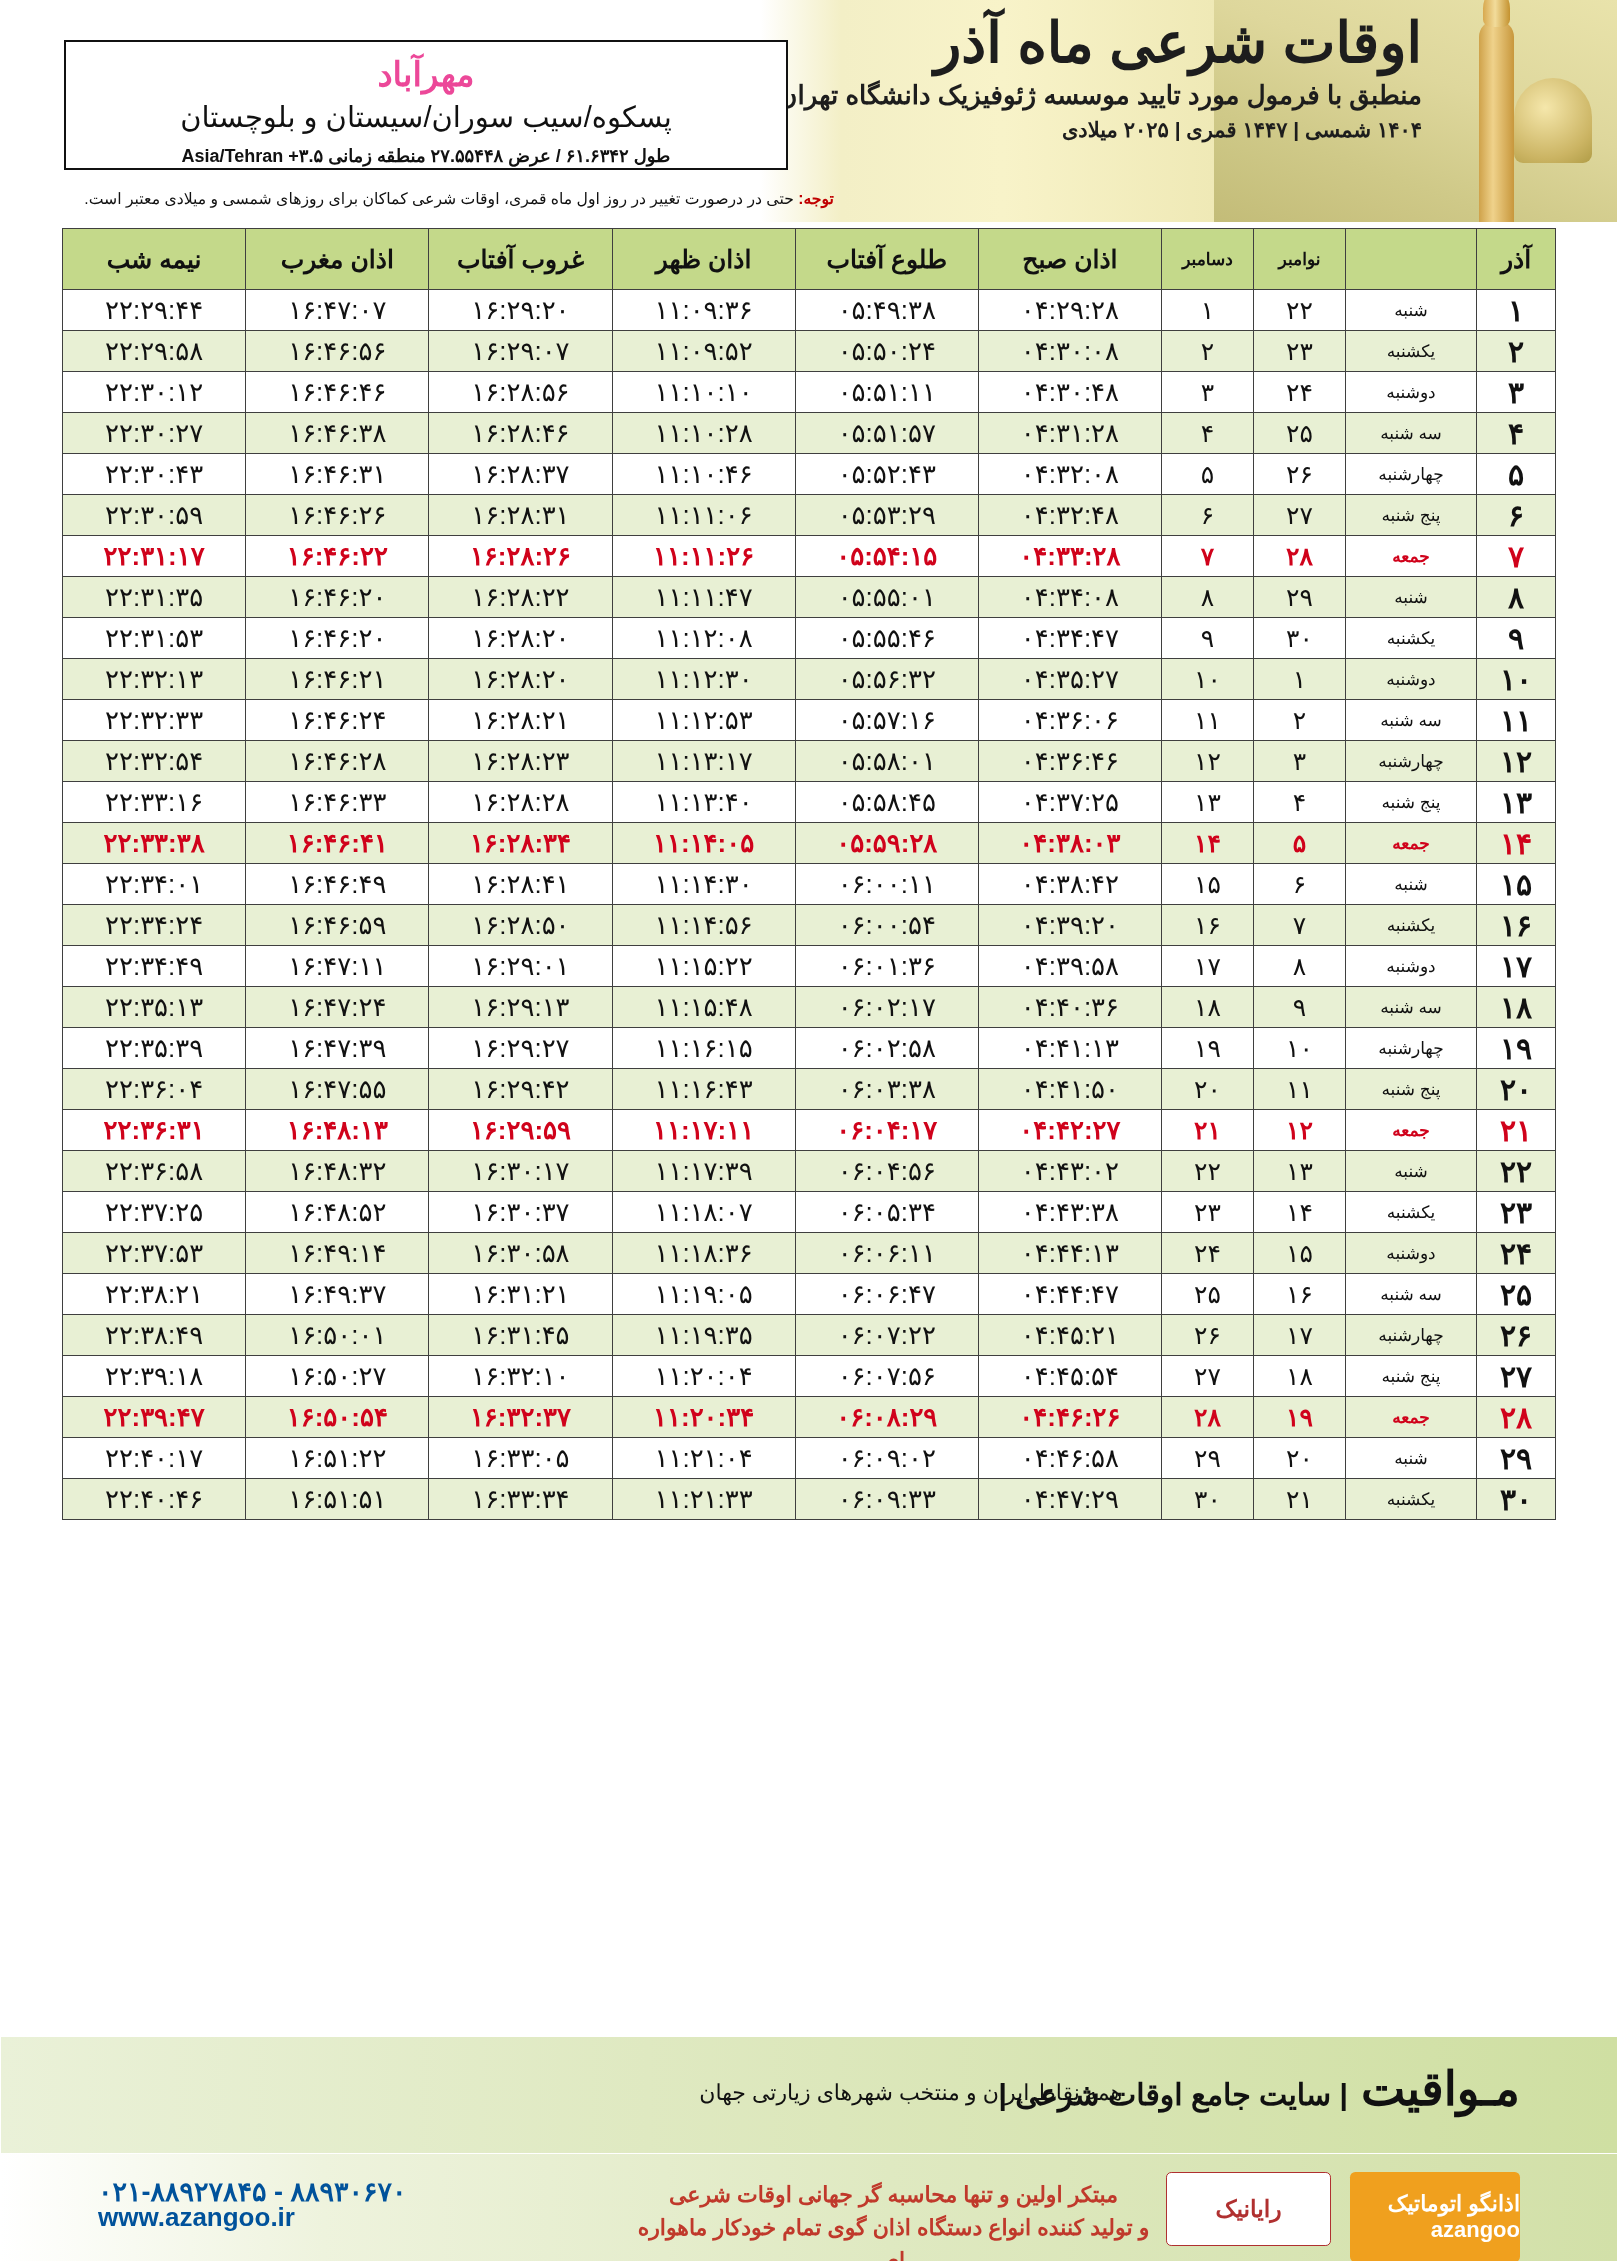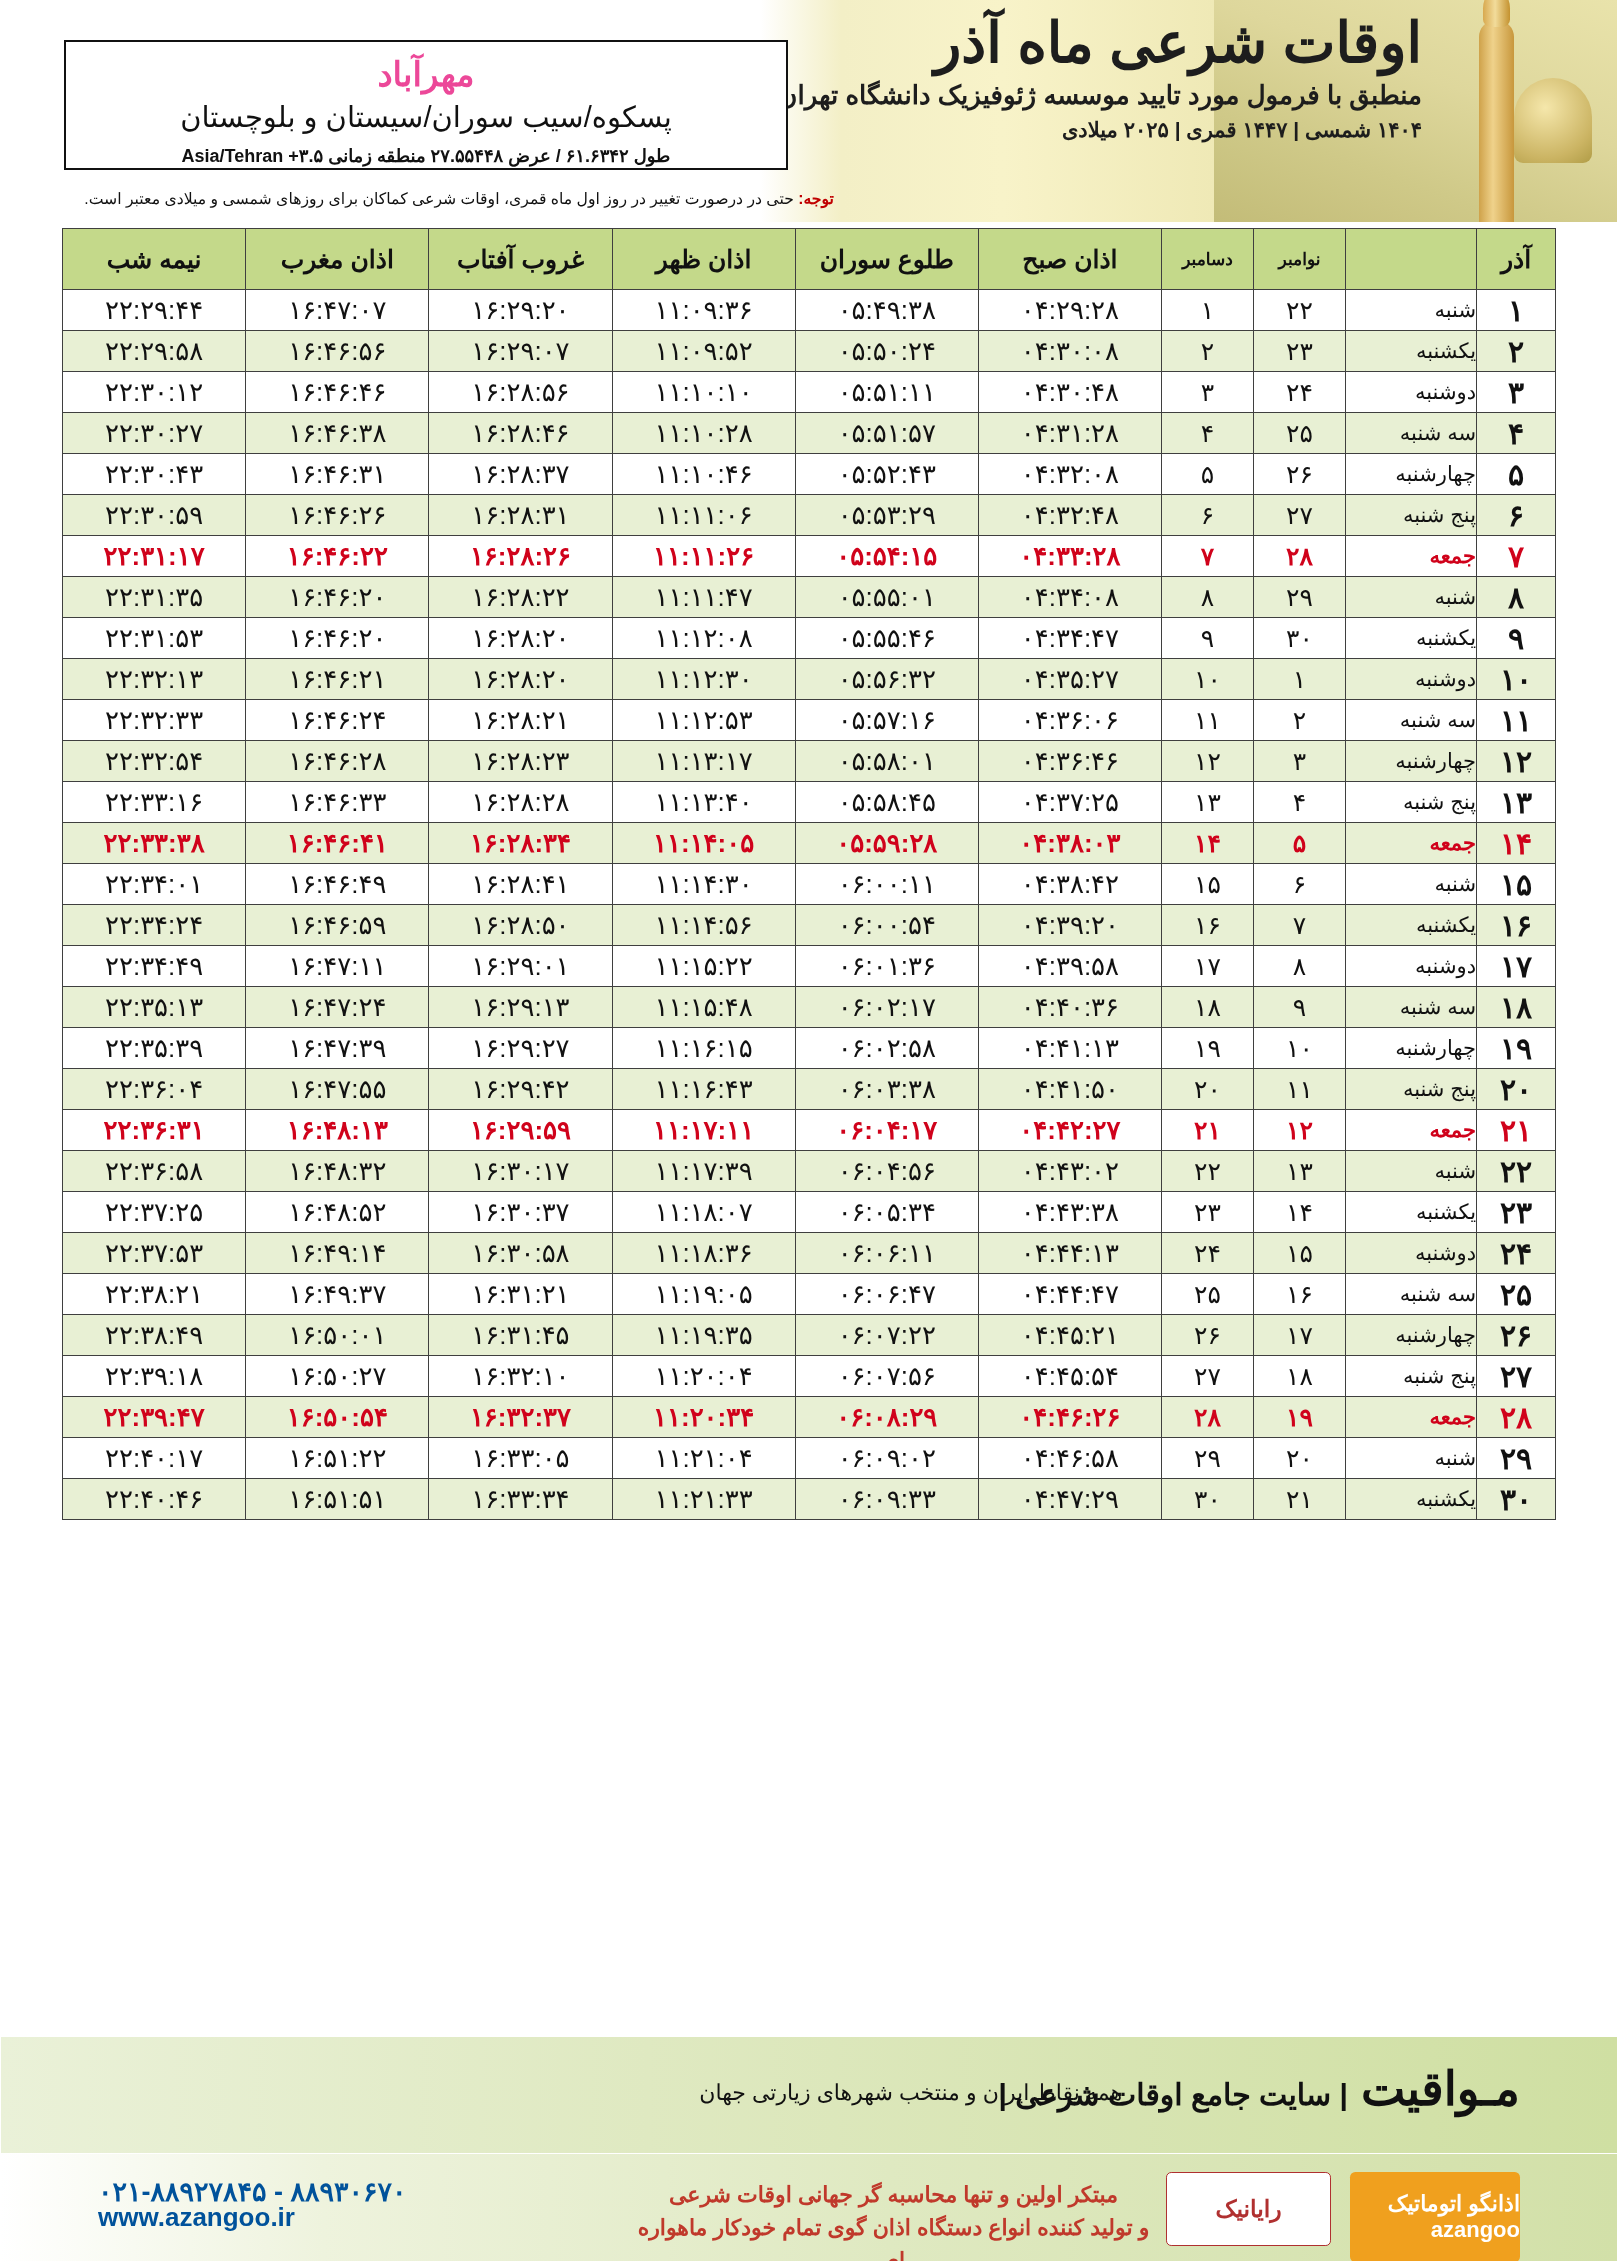--- a/index.html
+++ b/index.html
@@ -78,21 +78,21 @@
   }
   thead th{
     background:#c4d98a;
     font-size:25px;font-weight:bold;height:60px;
     position:relative;
   }
   thead th.small{font-size:17px;font-weight:bold;}
   tbody tr:nth-child(odd) td{background:#ffffff;}
   tbody tr:nth-child(even) td{background:#e8f0d4;}
   td.day-num{font-size:30px;font-weight:bold;width:78px;}
-  td.weekday{font-size:21px;width:130px;text-align:right;}
+  td.weekday{font-size:17px;width:130px;}
   td.hijri,td.greg{font-size:25px;width:85px;}
   tr.friday td{color:#d0021b;font-weight:bold;}
   
   .footer{
     position:absolute;top:2034px;left:0;width:1618px;height:227px;
     background:linear-gradient(90deg,#ffffff 0%,#eef3dd 20%,#dfe9c1 55%,#d2e0a8 100%);
     border-top:3.9px solid #ffffff;
   }
   .footer-top{
     position:relative;height:116px;
@@ -165,21 +165,21 @@
 
 <div class="table-wrap">
   <table>
     <thead>
       <tr>
         <th style="width:78px">آذر</th>
         <th style="width:130px"></th>
         <th class="small" style="width:91px">نوامبر</th>
         <th class="small" style="width:91px">دسامبر</th>
         <th>اذان صبح</th>
-        <th>طلوع سوران</th>
+        <th>طلوع آفتاب</th>
         <th>اذان ظهر</th>
         <th>غروب آفتاب</th>
         <th>اذان مغرب</th>
         <th>نیمه شب</th>
       </tr>
     </thead>
     <tbody id="tbody">
         <tr>
           <td class="day-num">۱</td>
           <td class="weekday">شنبه</td>

